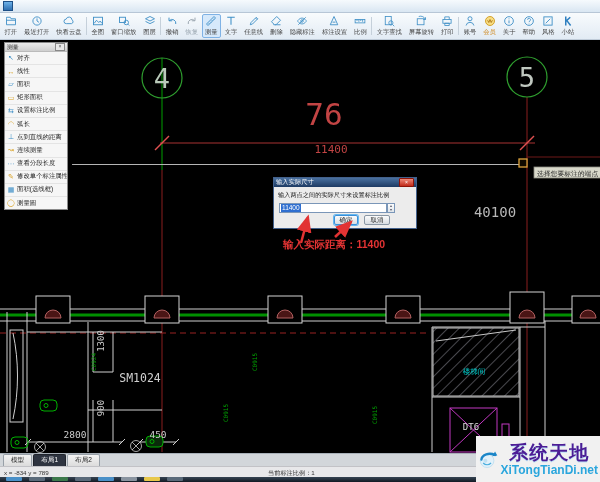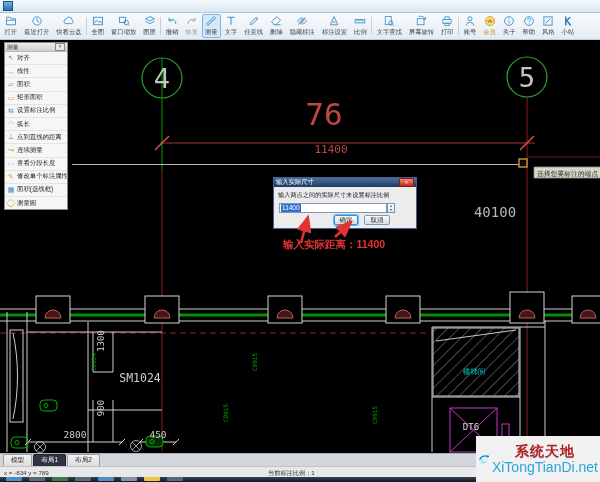--- a/index.html
+++ b/index.html
@@ -67,23 +67,23 @@
     border-top:1px solid #c2c2c6;font-size:6.2px;color:#333;}
   .coords{position:absolute;left:4px;top:1.5px;}
   .scaletxt{position:absolute;left:268px;top:1.5px;}
   .taskbar{position:absolute;left:0;top:476px;width:600px;height:6px;z-index:4;
     background:linear-gradient(#3d4c5c,#121a24);display:flex;align-items:center;gap:7px;padding-left:6px;}
   .tk{width:16px;height:4px;border-radius:1px;flex:none;}
   
   .wm{position:absolute;right:0;bottom:0;width:124px;height:46px;z-index:80;background:#f1f1f1;
     display:flex;align-items:center;gap:2px;padding:1px 2px;box-sizing:border-box;}
   .wm-txt{display:flex;flex-direction:column;align-items:center;line-height:1;}
-  .wm-name{font-size:14px;font-weight:bold;color:#b91c1c;letter-spacing:1px;
+  .wm-name{font-size:19px;font-weight:bold;color:#4c1d95;letter-spacing:1px;
     text-shadow:0 1px 0 #bfe4f7;white-space:nowrap;}
-  .wm-site{font-size:14px;font-weight:normal;color:#2aa6dd;margin-top:2px;white-space:nowrap;}
+  .wm-site{font-size:12px;font-weight:bold;color:#2aa6dd;margin-top:2px;white-space:nowrap;}
 </style>
 </head>
 <body>
 
 <div class="stage">
 
   <div class="titlebar">
     <div class="app-ico"></div>
   </div>
 

